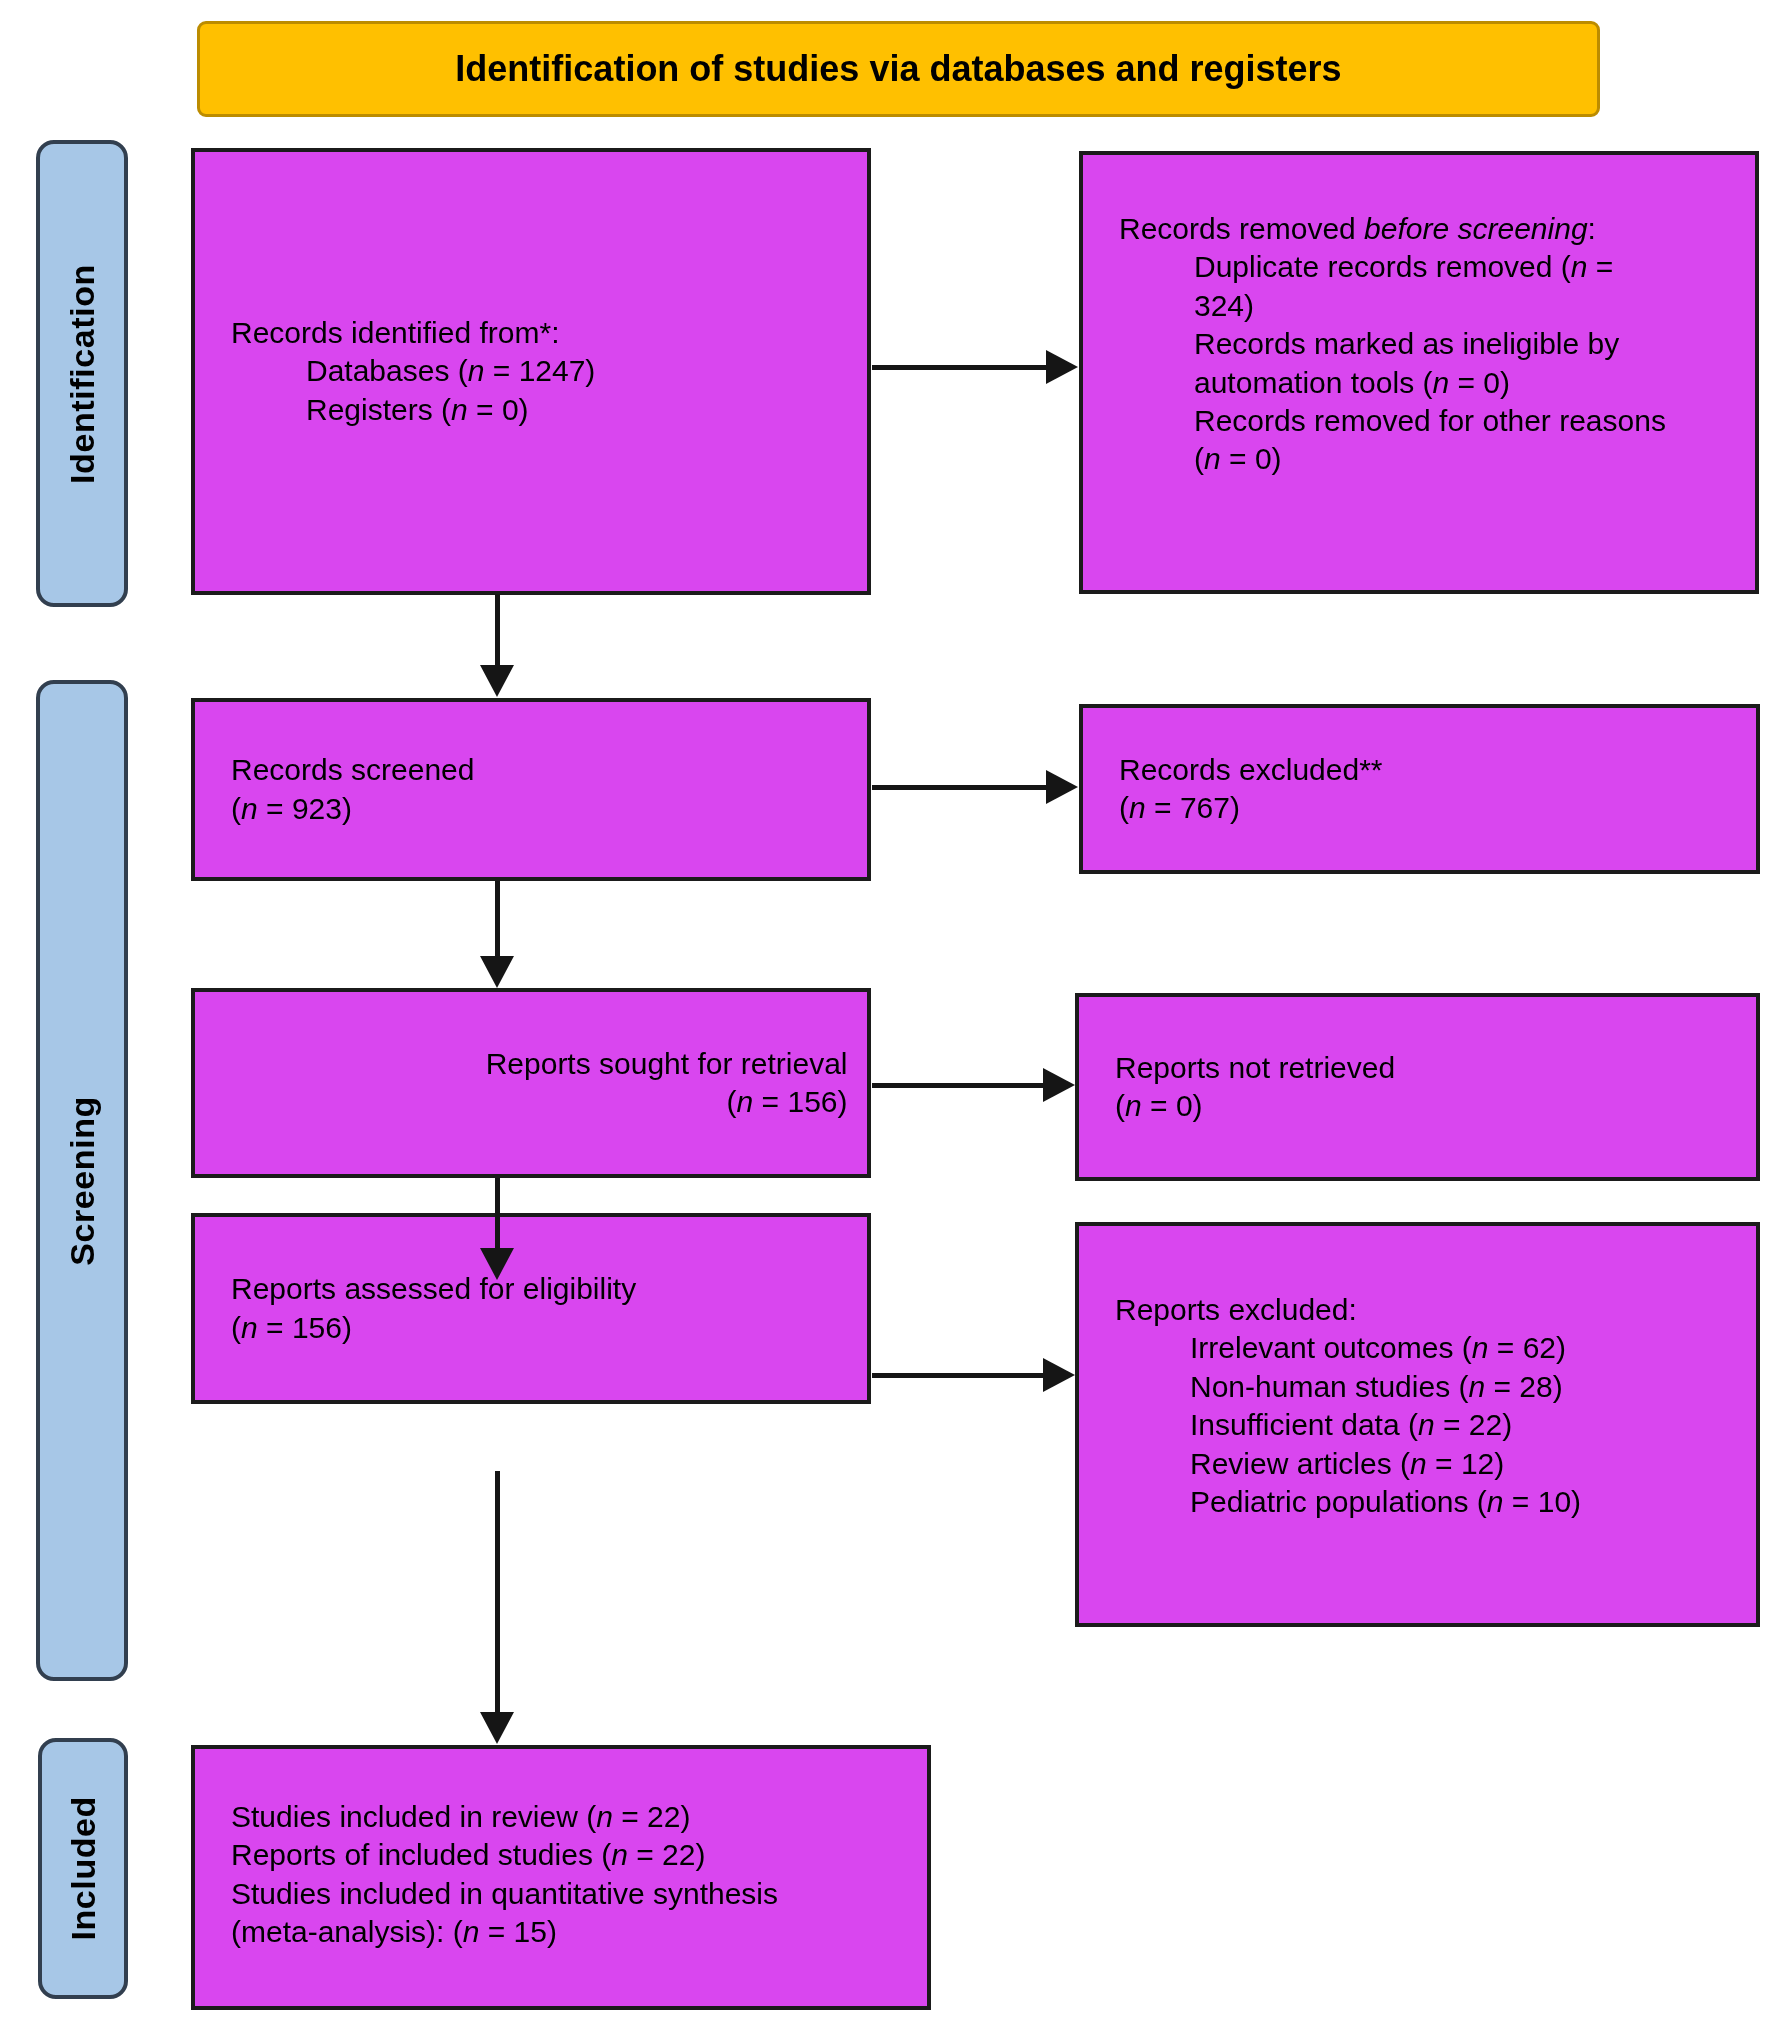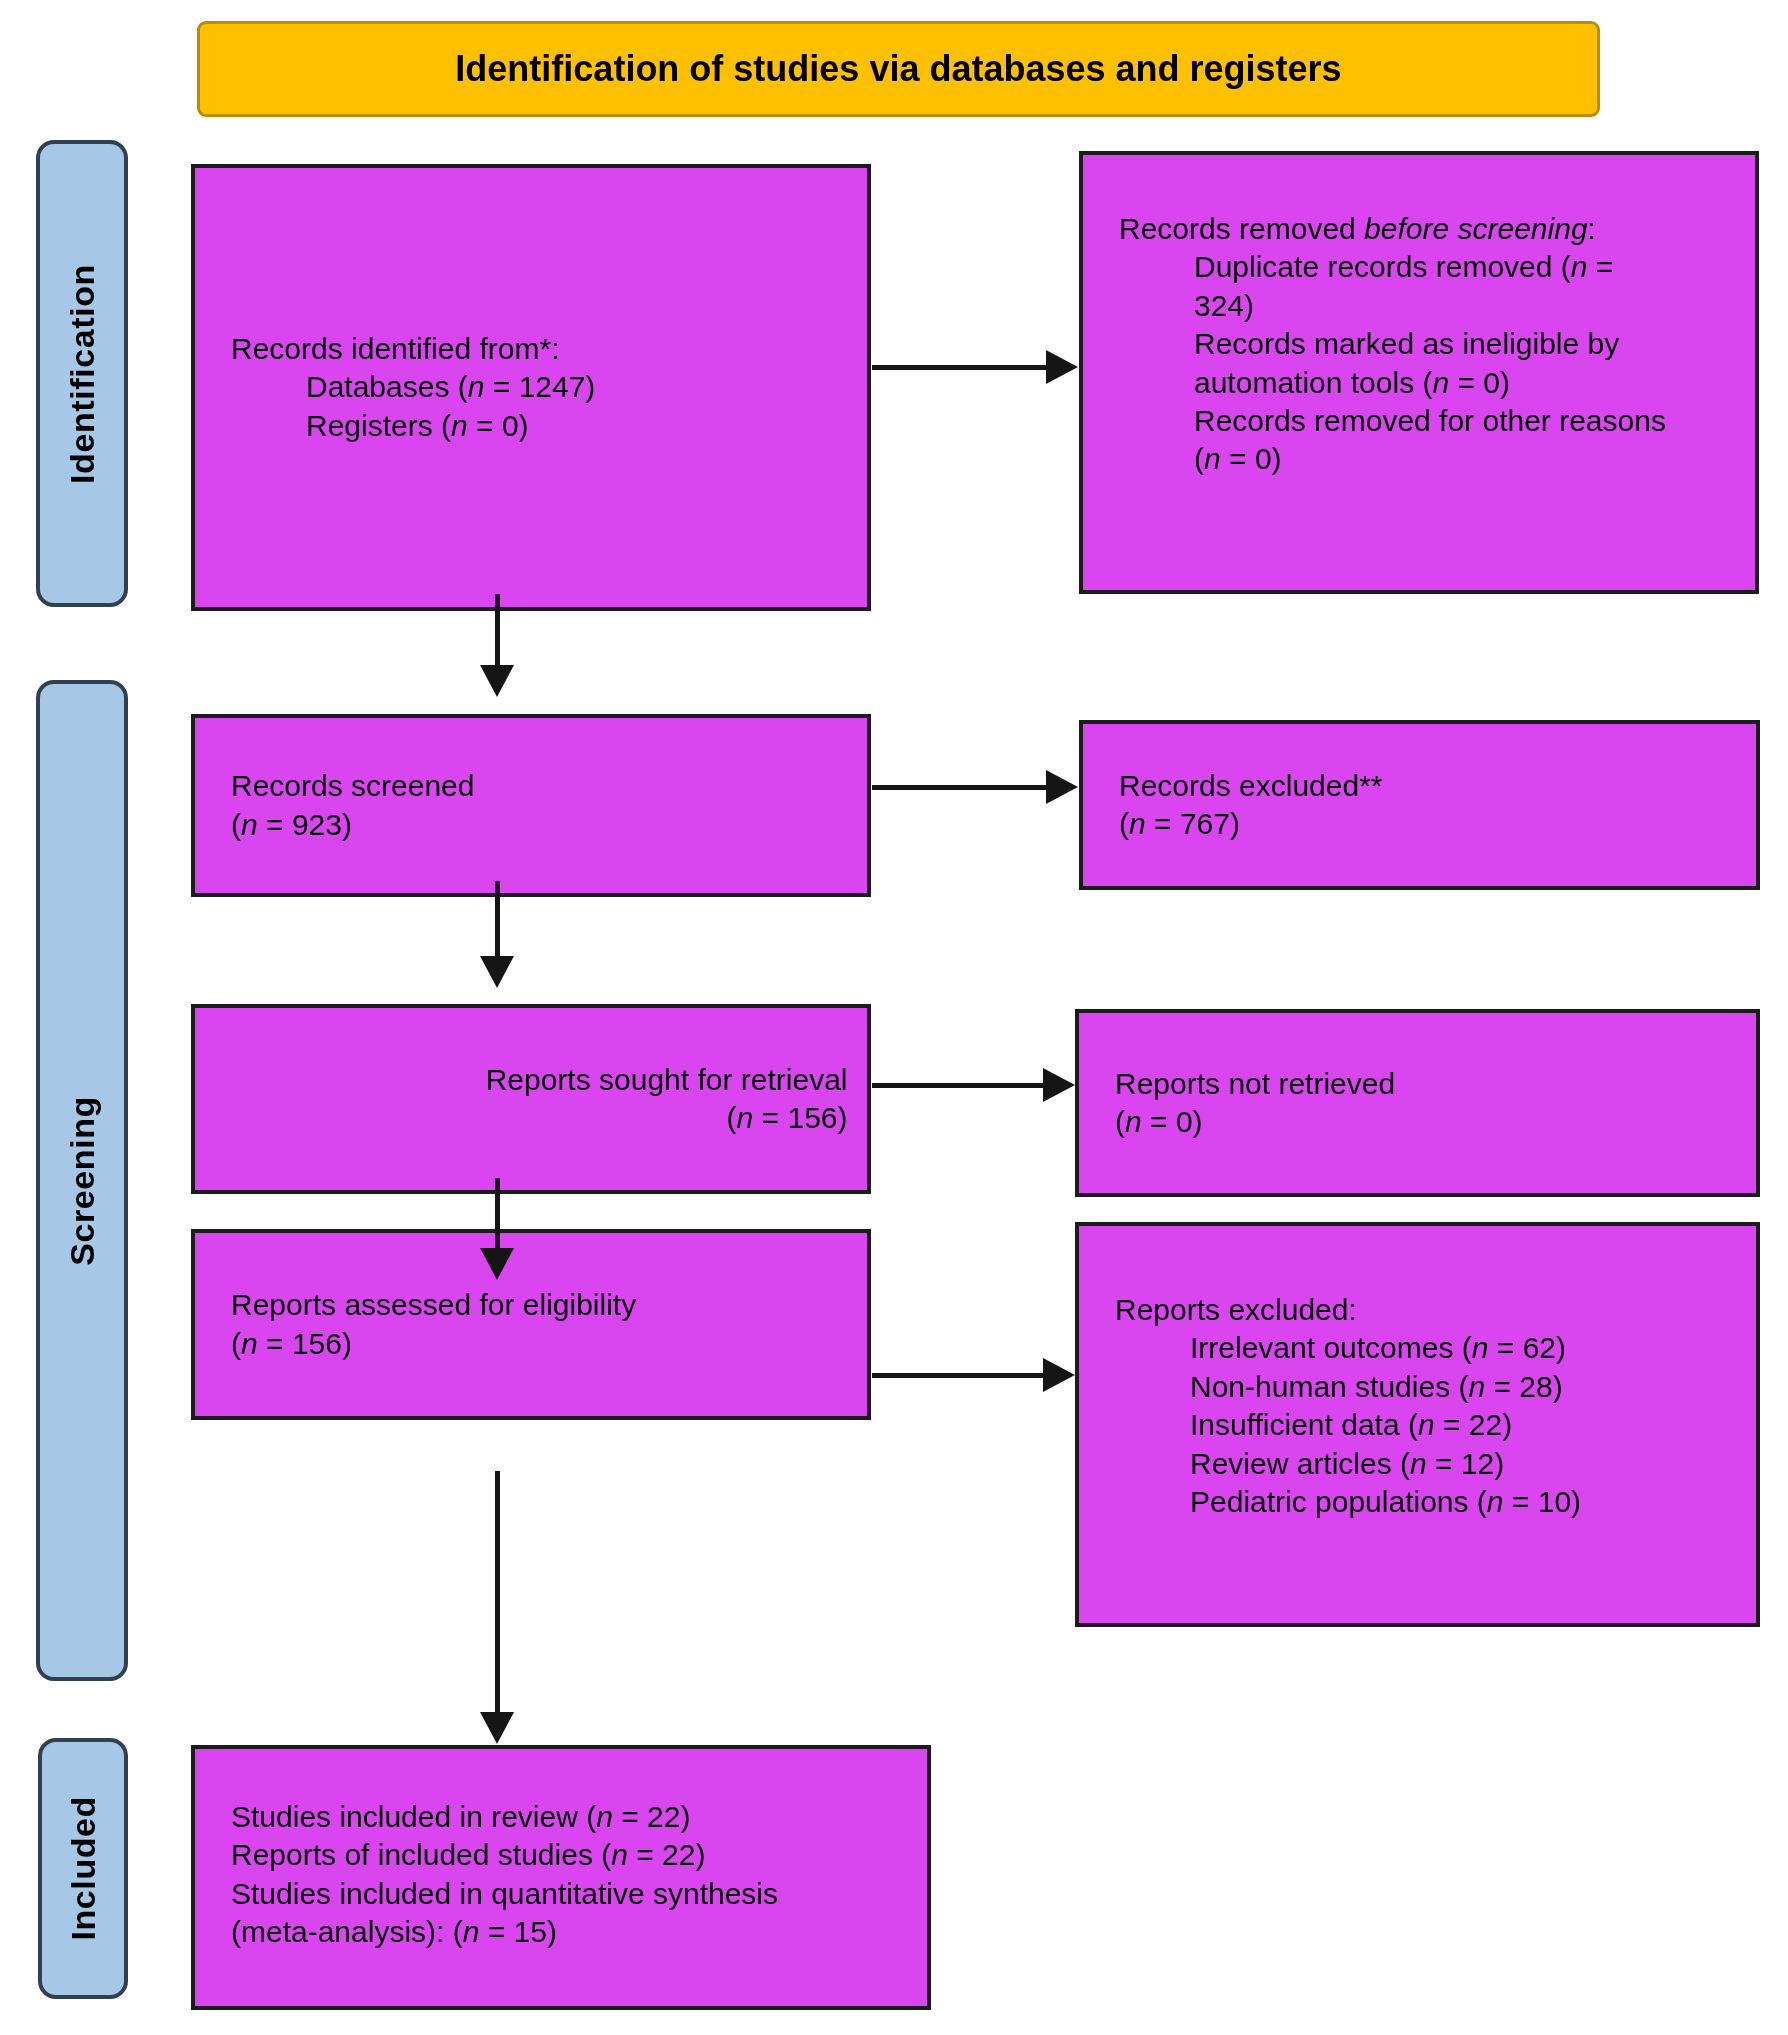--- a/index.html
+++ b/index.html
@@ -63,21 +63,20 @@
     border: 4.5px solid var(--box-border, #1B1B1B);
     box-sizing: border-box;
     font-size: 30px;
     line-height: 1.28;
     padding: 13px 19.5px 13px 36px;
   }
   .v-center {
     display: flex;
     flex-direction: column;
     justify-content: center;
-    margin-top: 16px;
   }
   .line { white-space: normal; }
   .line.indent { padding-left: 75px; }
   .it { font-style: italic; }
 
   #box-identified       { left: 191px;  top: 148px;  width: 680px; height: 447px; padding-right: 39px; }
   #box-removed          { left: 1079px; top: 151px;  width: 680px; height: 443px; padding-top: 55px; padding-right: 78px; }
   #box-screened         { left: 191px;  top: 698px; width: 680px; height: 183px; }
   #box-records-excluded { left: 1079px; top: 704px; width: 681px; height: 170px; }
   #box-sought           { left: 191px;  top: 988px; width: 680px; height: 190px; align-items: flex-end; }

